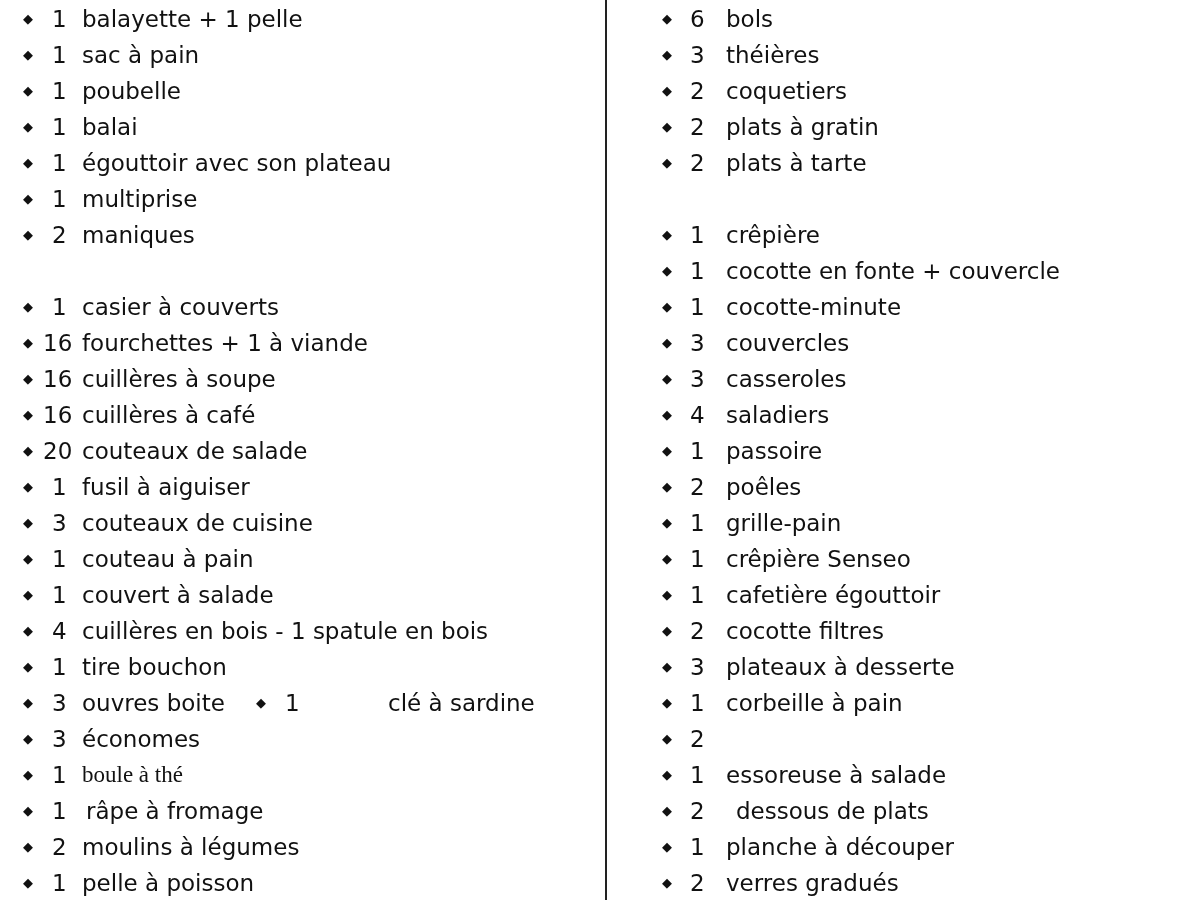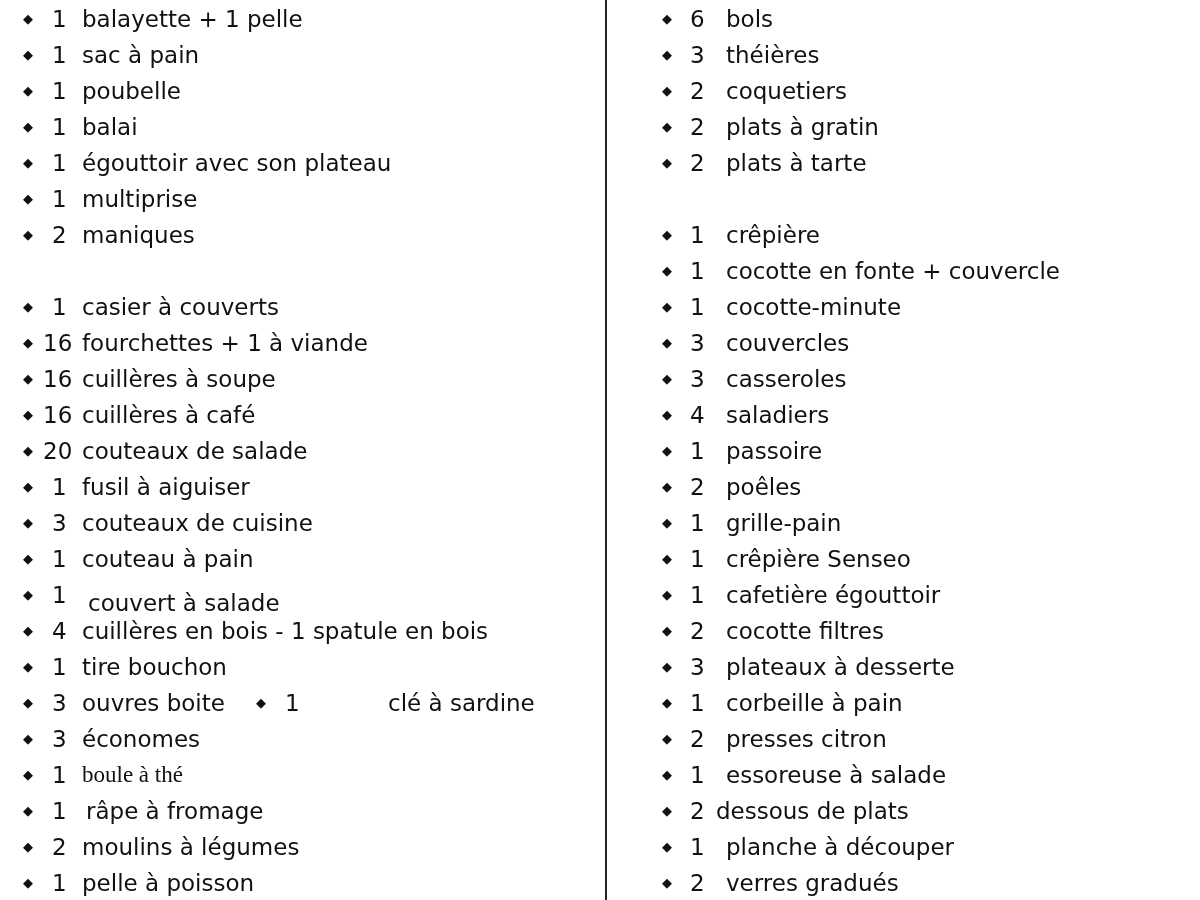--- a/index.html
+++ b/index.html
@@ -94,21 +94,21 @@
       <span class="label" style="left: 82px;">couteaux de cuisine</span>
     </div>
     <div class="row" style="top: 541px; left: 0px; width: 100%;">
       <span class="bullet" style="left: 23px;">◆</span>
       <span class="qty" style="left: 52px;">1</span>
       <span class="label" style="left: 82px;">couteau à pain</span>
     </div>
     <div class="row" style="top: 577px; left: 0px; width: 100%;">
       <span class="bullet" style="left: 23px;">◆</span>
       <span class="qty" style="left: 52px;">1</span>
-      <span class="label" style="left: 88px; margin-top: 8px;">couvert à salade</span>
+      <span class="label" style="left: 82px;">couvert à salade</span>
     </div>
     <div class="row" style="top: 613px; left: 0px; width: 100%;">
       <span class="bullet" style="left: 23px;">◆</span>
       <span class="qty" style="left: 52px;">4</span>
       <span class="label" style="left: 82px;">cuillères en bois  -  1 spatule en bois</span>
     </div>
     <div class="row" style="top: 649px; left: 0px; width: 100%;">
       <span class="bullet" style="left: 23px;">◆</span>
       <span class="qty" style="left: 52px;">1</span>
       <span class="label" style="left: 82px;">tire bouchon</span>
@@ -239,31 +239,30 @@
       <span class="label" style="left: 118px;">plateaux à desserte</span>
     </div>
     <div class="row" style="top: 685px; left: 0px; width: 100%;">
       <span class="bullet" style="left: 54px;">◆</span>
       <span class="qty" style="left: 82px;">1</span>
       <span class="label" style="left: 118px;">corbeille à pain</span>
     </div>
     <div class="row" style="top: 721px; left: 0px; width: 100%;">
       <span class="bullet" style="left: 54px;">◆</span>
       <span class="qty" style="left: 82px;">2</span>
-      <span class="label" style="left: 118px;">presses citron</span>
     </div>
     <div class="row" style="top: 757px; left: 0px; width: 100%;">
       <span class="bullet" style="left: 54px;">◆</span>
       <span class="qty" style="left: 82px;">1</span>
       <span class="label" style="left: 118px;">essoreuse à salade</span>
     </div>
     <div class="row" style="top: 793px; left: 0px; width: 100%;">
       <span class="bullet" style="left: 54px;">◆</span>
       <span class="qty" style="left: 82px;">2</span>
-      <span class="label" style="left: 108px;">dessous de plats</span>
+      <span class="label" style="left: 128px;">dessous de plats</span>
     </div>
     <div class="row" style="top: 829px; left: 0px; width: 100%;">
       <span class="bullet" style="left: 54px;">◆</span>
       <span class="qty" style="left: 82px;">1</span>
       <span class="label" style="left: 118px;">planche à découper</span>
     </div>
     <div class="row" style="top: 865px; left: 0px; width: 100%;">
       <span class="bullet" style="left: 54px;">◆</span>
       <span class="qty" style="left: 82px;">2</span>
       <span class="label" style="left: 118px;">verres gradués</span>

